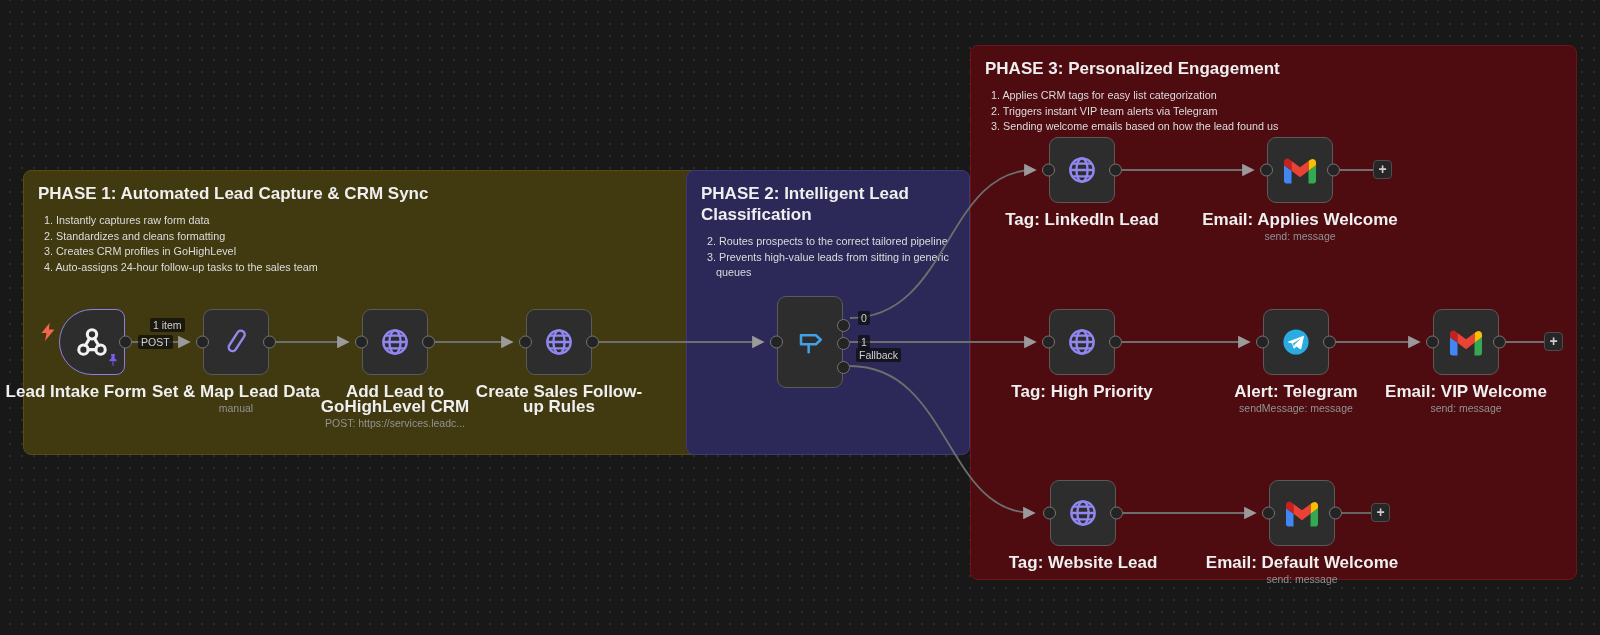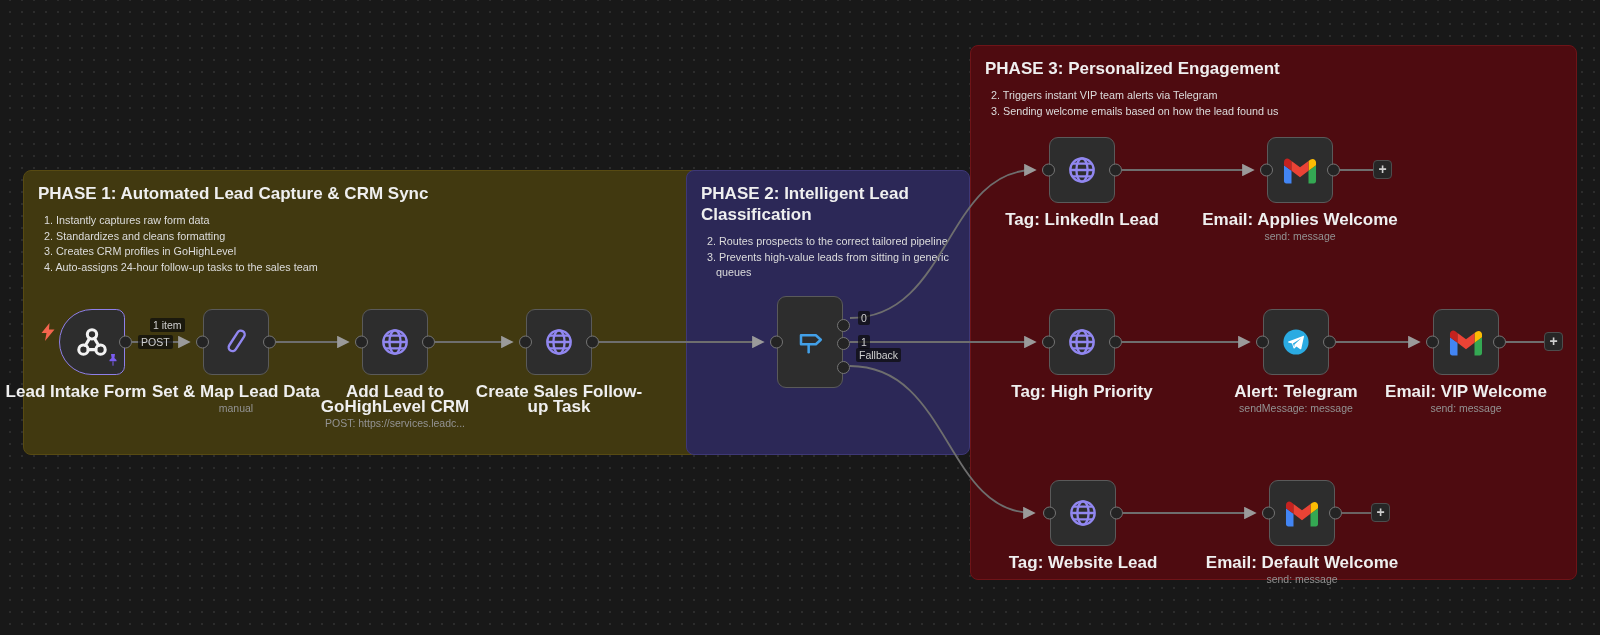--- a/index.html
+++ b/index.html
@@ -57,20 +57,21 @@
     <div class="sline">3. Creates CRM profiles in GoHighLevel</div>
     <div class="sline">4. Auto-assigns 24-hour follow-up tasks to the sales team</div>
   </div>
   <div class="sticky p2">
     <h2>PHASE 2: Intelligent Lead Classification</h2>
     <div class="sline">2. Routes prospects to the correct tailored pipeline</div>
     <div class="sline">3. Prevents high-value leads from sitting in generic queues</div>
   </div>
   <div class="sticky p3">
     <h2>PHASE 3: Personalized Engagement</h2>
+    <div class="sline">1. Applies CRM tags for easy list categorization</div>
     <div class="sline">2. Triggers instant VIP team alerts via Telegram</div>
     <div class="sline">3. Sending welcome emails based on how the lead found us</div>
   </div>
 
   <svg class="wires" width="1600" height="635">
     <defs>
       <marker id="arr" markerWidth="7" markerHeight="7" refX="5.5" refY="3.5" orient="auto">
         <path d="M0 0 L7 3.5 L0 7 Z" fill="#9a9a9a"></path>
       </marker>
     </defs>
@@ -154,21 +155,21 @@
   <div class="node" style="left:526px;top:309px">
     <svg width="36" height="36" viewBox="0 0 40 40" fill="none" stroke="#9187f0" stroke-width="2.6">
       <circle cx="20" cy="20" r="13"></circle>
         <ellipse cx="20" cy="20" rx="6.2" ry="13"></ellipse>
       <path d="M7.5 20 h25 M9.5 13 h21 M9.5 27 h21"></path>
     </svg>
     <span class="port in"></span>
     <span class="port out"></span>
   </div>
   <div class="nlabel" style="left:559px;top:384px;width:175px">
-    <div class="ntitle">Create Sales Follow-up Task</div>
+    <div class="ntitle">Create Sales Follow-up Rules</div>
   </div>
 
   <div class="node tall" style="left:777px;top:296px">
     <svg width="36" height="36" viewBox="0 0 40 40" fill="none" stroke="#42a0e8" stroke-width="2.8" stroke-linejoin="round" stroke-linecap="round">
       <path d="M10 12.5 h16.5 l5.5 5 -5.5 5 H10 z"></path>
       <path d="M18.5 22.5 v9"></path>
     </svg>
     <span class="port in"></span>
     <span class="port out" style="top:22px;transform:none"></span>
     <span class="port out" style="top:39.5px;transform:none"></span>

